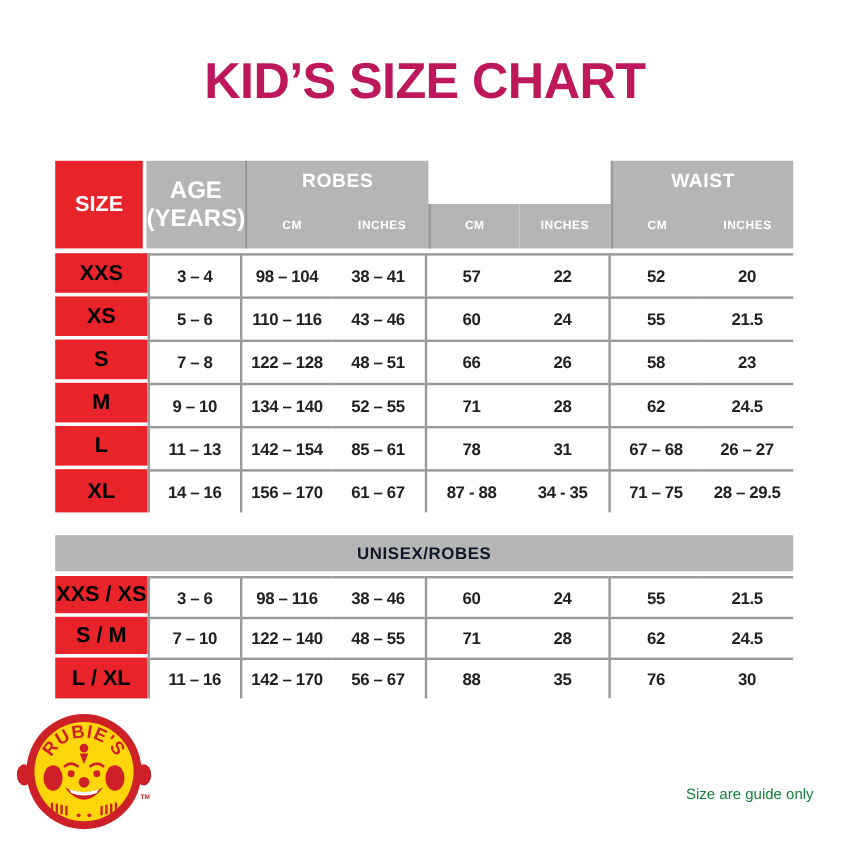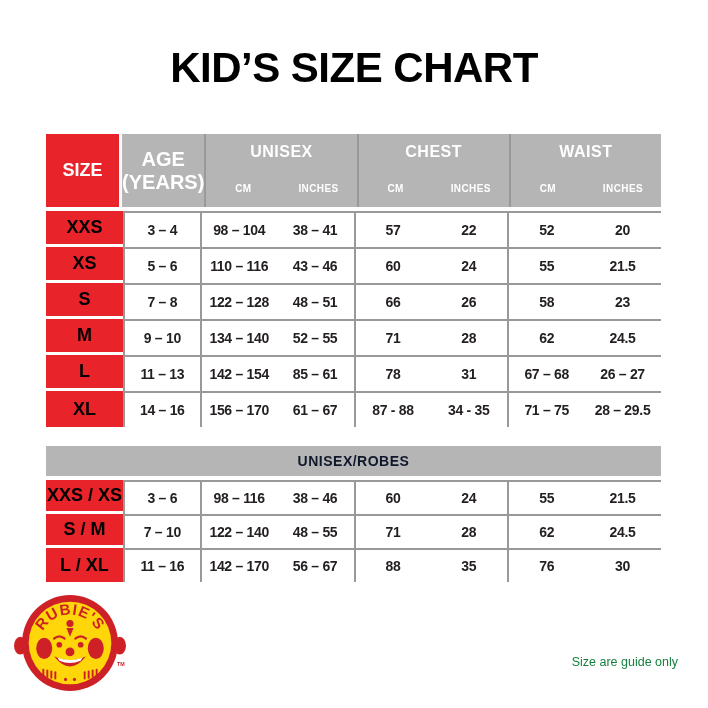--- a/index.html
+++ b/index.html
@@ -10,21 +10,21 @@
     --logo-red:#CE2027;
     --logo-yellow:#FFD60A;
   }
   html,body{margin:0;padding:0;background:#fff;}
   .page{
     position:relative;width:708px;height:708px;background:#fff;overflow:hidden;
     font-family:"Liberation Sans",sans-serif;
   }
   .title{
     position:absolute;top:44px;left:0;width:100%;text-align:center;
-    font-size:42px;font-weight:bold;letter-spacing:-0.5px;color:#000000;
+    font-size:42px;font-weight:bold;letter-spacing:-0.5px;color:#be185d;
   }
   
   .tbl{position:absolute;left:46px;width:615px;}
   .t1{top:134px;}
   .t2{top:446px;}
   .thead{
     display:grid;grid-template-columns:repeat(8,1fr);grid-template-rows:36px 37px;
   }
   .hcell{
     background:var(--header-gray);color:#fff;font-weight:bold;
@@ -75,22 +75,21 @@
 
   <div class="title">KID’S SIZE CHART</div>
 
   <div class="tbl t1">
     <div class="thead">
       <div class="hcell size-cell">SIZE</div>
       <div class="hcell age-cell">
         <span>AGE</span>
         <span>(YEARS)</span>
       </div>
-      <div class="hcell group-cell g1 gl">UNISEX</div>
-      <div class="hcell group-cell g2 gl">CHEST</div>
+      <div class="hcell group-cell g1 gl">ROBES</div>
       <div class="hcell group-cell g3 gl">WAIST</div>
       <div class="hcell sub-cell s1 gl">CM</div>
       <div class="hcell sub-cell s2">INCHES</div>
       <div class="hcell sub-cell s3 gl">CM</div>
       <div class="hcell sub-cell s4">INCHES</div>
       <div class="hcell sub-cell s5 gl">CM</div>
       <div class="hcell sub-cell s6">INCHES</div>
     </div>
     <div class="tbody">
       <div>XXS</div>

